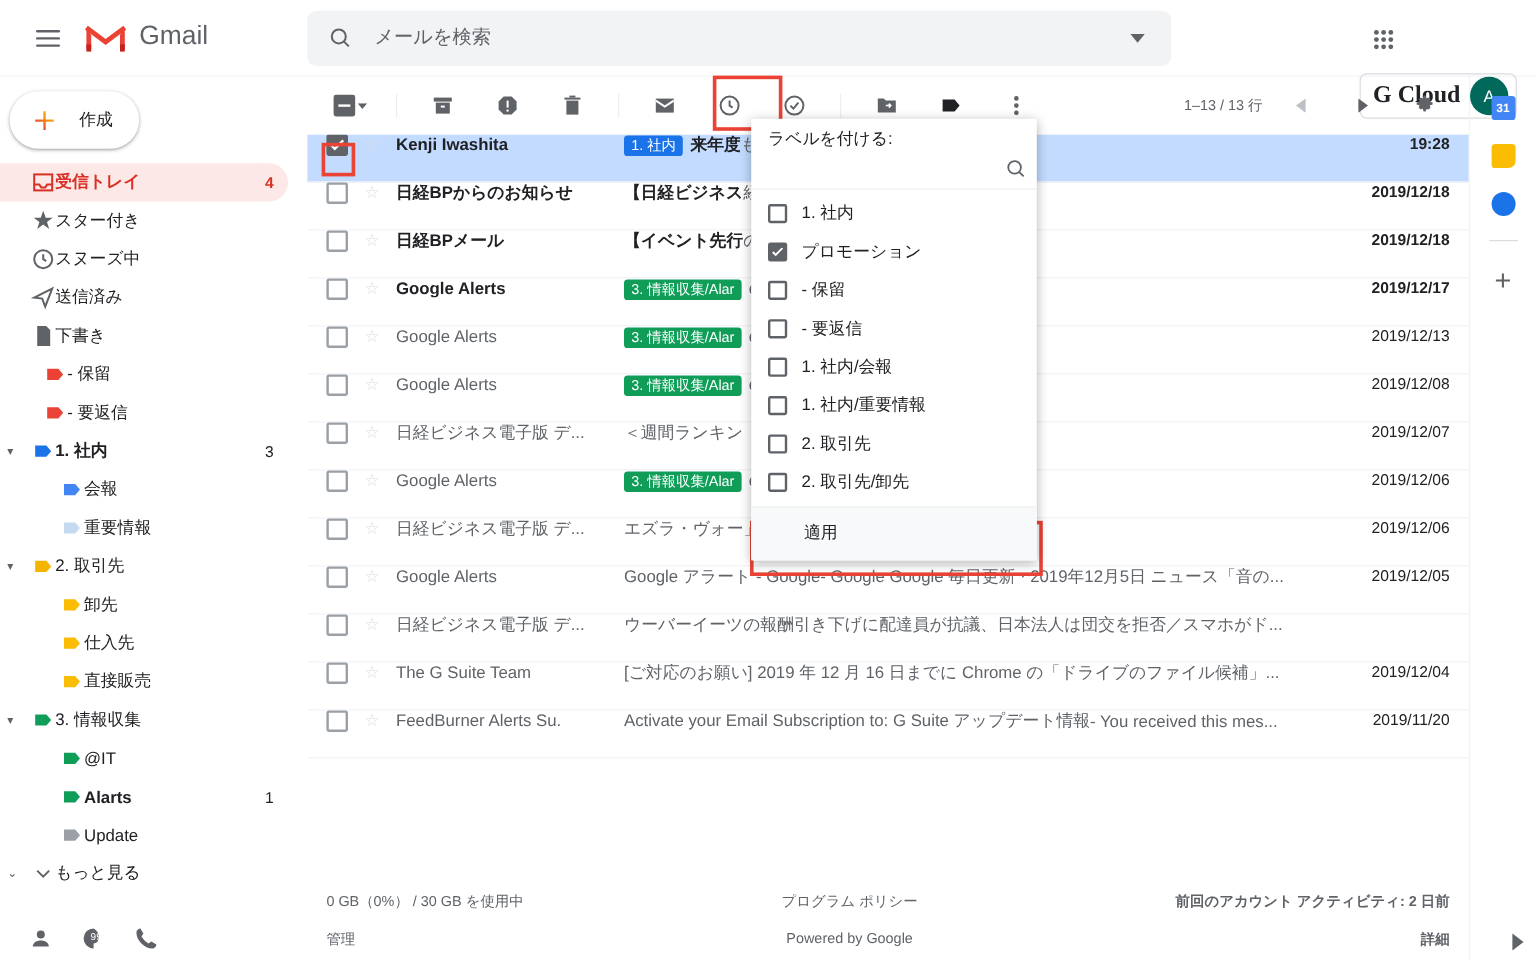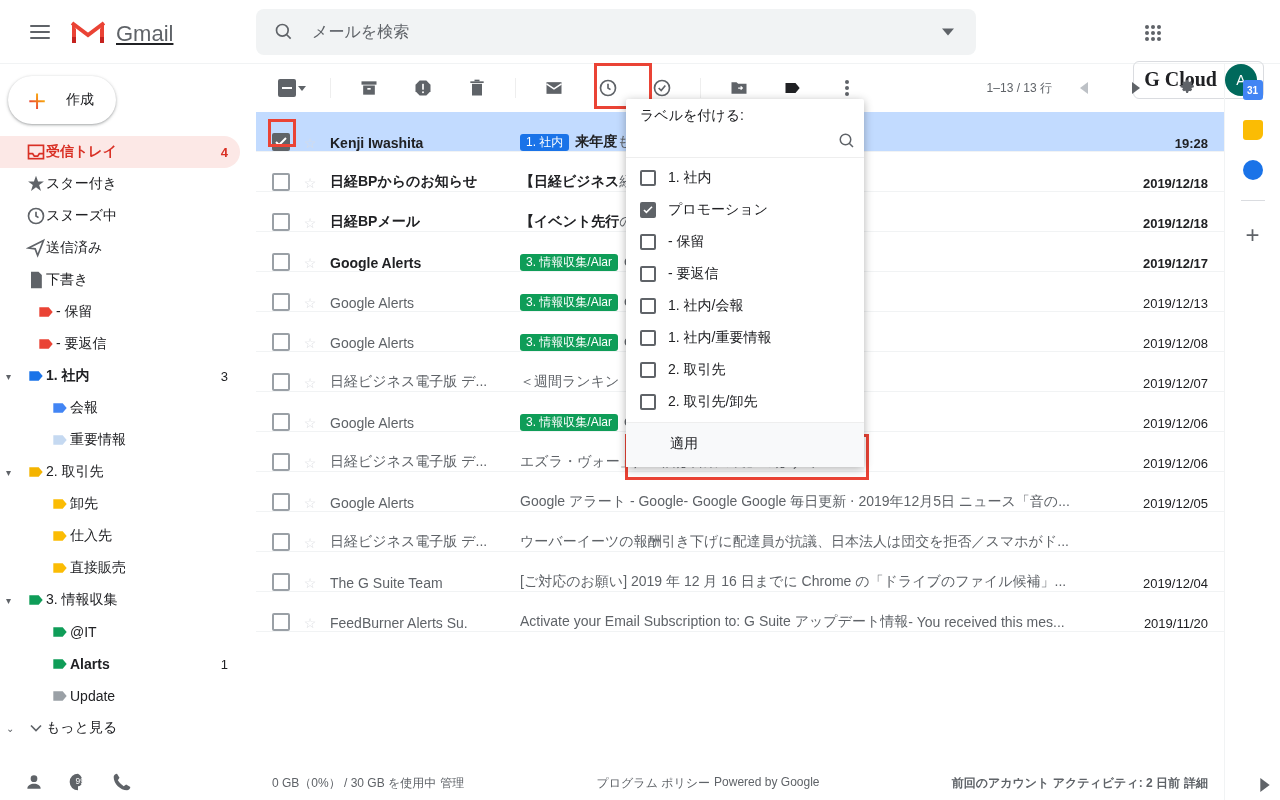--- a/index.html
+++ b/index.html
@@ -1,21 +1,21 @@
 <!DOCTYPE html>
 <html><head>
 <meta charset="utf-8">
 <style>
 * { box-sizing: border-box; margin: 0; padding: 0; font-family: Arial, 'Helvetica Neue', sans-serif; }
 body { background: #fff; color: #202124; font-size: 14px; overflow: hidden; width: 1280px; height: 800px; position: relative; }
 .header { height: 64px; display: flex; align-items: center; padding: 0 16px; border-bottom: 1px solid #f1f3f4; }
 .menu-btn { width: 48px; height: 48px; display: flex; align-items: center; justify-content: center; cursor: pointer; border-radius: 50%; }
 .hamburger { width: 20px; height: 14px; display: flex; flex-direction: column; justify-content: space-between; }
 .hamburger span { height: 2px; background: #5f6368; border-radius: 1px; }
-.logo-area { display: flex; align-items: flex-end; gap: 8px; margin-left: 4px; min-width: 180px; text-decoration: underline; }
+.logo-area { display: flex; align-items: flex-start; gap: 8px; margin-left: 4px; min-width: 180px; }
 .logo-m { width: 40px; height: 30px; display: inline-flex; align-items: center; }
 .logo-text { font-size: 22px; color: #5f6368; }
 .search-bar { flex: 1; max-width: 720px; height: 46px; background: #f1f3f4; border-radius: 8px; display: flex; align-items: center; padding: 0 8px; margin-left: 8px; }
 .search-bar input { flex: 1; border: none; background: transparent; outline: none; font-size: 16px; color: #202124; padding: 0 8px; }
 .search-bar input::placeholder { color: #5f6368; }
 .icon-btn { width: 40px; height: 40px; display: inline-flex; align-items: center; justify-content: center; border-radius: 50%; cursor: pointer; color: #5f6368; }
 .header-right { margin-left: auto; display: flex; gap: 8px; flex-direction: column; }
 .account-chip { height: 38px; border: 1px solid #dadce0; border-radius: 6px; display: flex; align-items: center; padding: 0 6px 0 10px; gap: 8px; }
 .account-chip .name { font-family: 'Brush Script MT', cursive; font-size: 20px; font-weight: 600; }
 .avatar { width: 32px; height: 32px; border-radius: 50%; background: #00695c; color: #fff; display: flex; align-items: center; justify-content: center; font-weight: 500; }
@@ -37,36 +37,36 @@
 .chip { display:inline-block; font-size:12px; padding:0 6px; border-radius:3px; color:#fff; margin-right:6px; white-space:nowrap; }
 .sidebar-bottom { position:absolute; bottom:8px; left:24px; display:flex; gap:24px; color:#5f6368; }
 .main { flex: 1; display: flex; flex-direction: column; min-width:0; }
 .toolbar { height: 48px; display: flex; align-items: center; padding: 0 16px; gap: 14px; color: #5f6368; position: relative; text-align: center; }
 .toolbar .sep { width: 1px; height: 20px; background: #eee; margin: 0 4px; }
 .toolbar-right { margin-left: auto; display: flex; align-items: center; gap: 12px; font-size: 12px; color:#5f6368; }
 .select-box { width: 18px; height: 18px; border: 2px solid #5f6368; background:#5f6368; display:inline-flex; align-items:center; justify-content:center; border-radius:2px;}
 .select-box.indeterminate::after { content:""; width:10px; height:2px; background:#fff; }
 .tb-icon { width:40px; height:40px; display:inline-flex; align-items:center; justify-content:center; border-radius:50%; cursor:pointer; }
 .msg-list { flex: 1; overflow-y: auto; }
-.msg-row { height: 40px; display: flex; align-items: flex-end; padding: 0 16px; border-bottom: 1px solid #f1f3f4; cursor: pointer; gap: 10px; }
+.msg-row { height: 40px; display: flex; align-items: flex-start; padding: 0 16px; border-bottom: 1px solid #f1f3f4; cursor: pointer; gap: 10px; }
 .msg-row.selected { background: #c2dbff; }
 .msg-row .chk { width:18px; height:18px; border:2px solid #9aa0a6; border-radius:2px; display:inline-flex; align-items:center; justify-content:center; flex-shrink:0; }
 .msg-row.selected .chk { background:#5f6368; border-color:#5f6368; }
 .msg-row .chk svg { display:none; }
 .msg-row.selected .chk svg { display:block; }
 .msg-row .star { color:#dadce0; flex-shrink:0; width:20px; text-align:center; }
 .msg-row .sender { width: 180px; flex-shrink:0; white-space:nowrap; overflow:hidden; text-overflow:ellipsis; }
 .msg-row .content { flex:1; min-width:0; display:flex; align-items:center; white-space:nowrap; overflow:hidden; }
 .msg-row .subject { overflow:hidden; text-overflow:ellipsis; }
 .msg-row .snippet { color:#5f6368; overflow:hidden; text-overflow:ellipsis; }
 .msg-row .date { width:90px; text-align:right; flex-shrink:0; font-size:13px; }
 .msg-row.unread .sender, .msg-row.unread .subject, .msg-row.unread .date { font-weight:700; color:#202124; }
 .msg-row.read .sender, .msg-row.read .subject { color:#5f6368; }
 .footer { padding: 8px 16px; display:flex; justify-content:space-between; color:#5f6368; font-size:12px; }
-.footer-col { display:flex; flex-direction:row; gap:4px; }
+.footer-col { display:flex; flex-direction:column; gap:15px; }
 .footer-col.center { text-align:center; }
 .footer-col.right { text-align:right;font-weight:bold; }
 .side-panel { width: 56px; border-left:1px solid #f1f3f4; display:flex; flex-direction:column; align-items:center; padding-top:16px; gap:20px; position:relative; }
 .side-panel .app-icon { width:20px; height:20px; border-radius:3px; }
 .side-toggle { position:absolute; bottom:8px; right:8px; color:#5f6368; }
 .red-box { position:absolute; border:3px solid #ea4335; pointer-events:none; }
 .label-menu { position:absolute; top:99px; left:626px; width:238px; background:#fff; box-shadow:0 2px 10px rgba(0,0,0,0.3); border-radius:2px; z-index:10; }
 .label-menu-title { padding:8px 14px 4px; font-size:14px; color:#202124; }
 .label-search { display:flex; align-items:center; padding:0 8px 4px 14px; border-bottom:1px solid #eee; }
 .label-search input { flex:1; border:none; outline:none; font-size:14px; padding:4px 0; }

